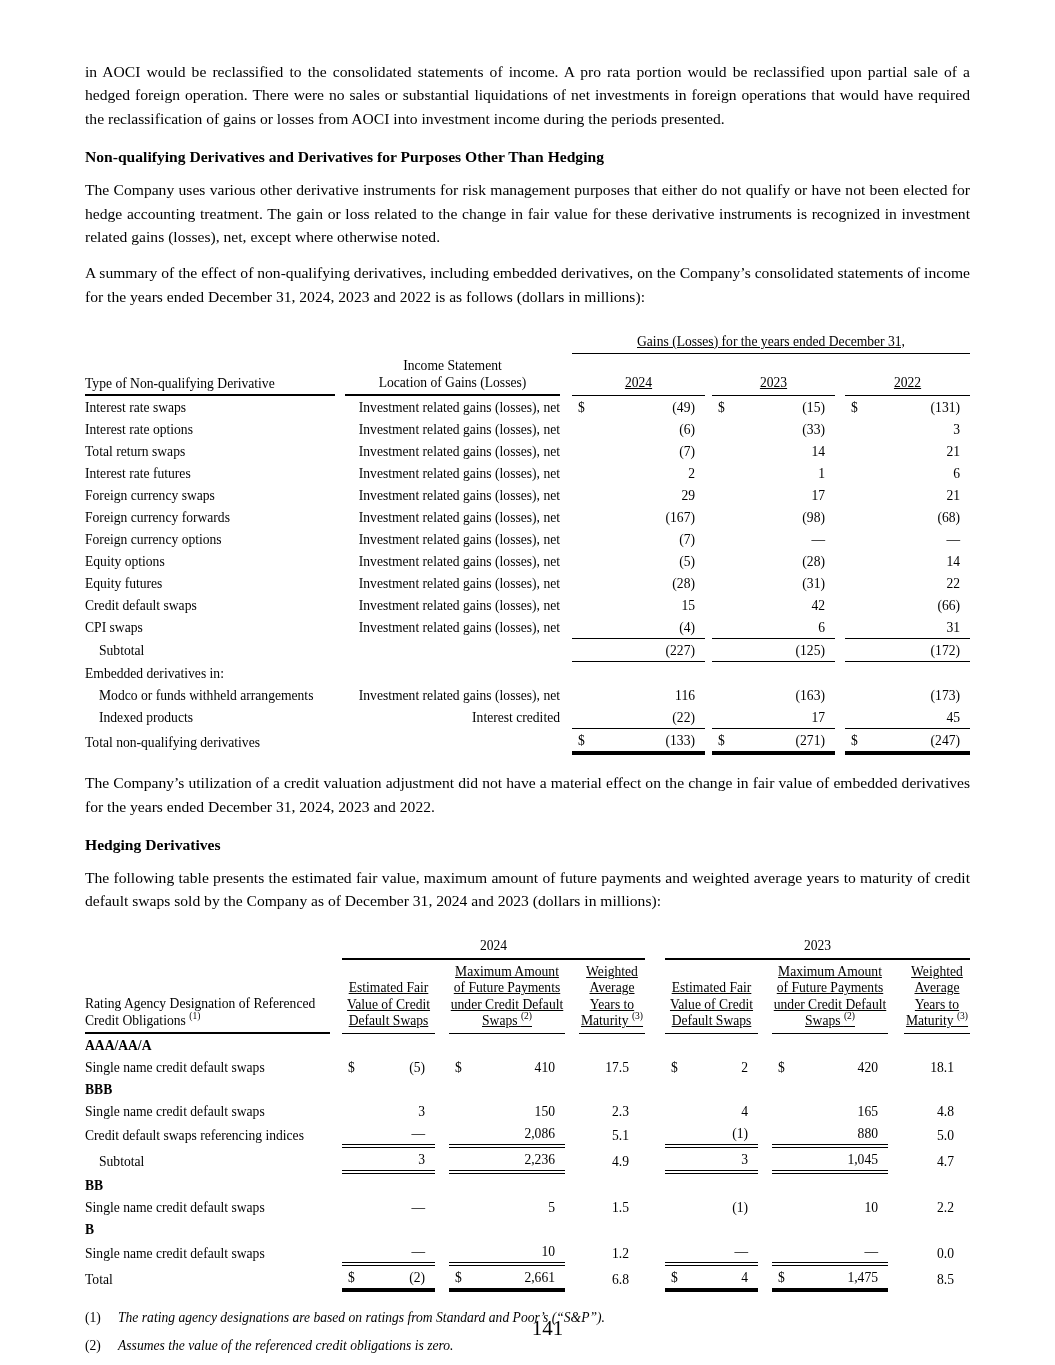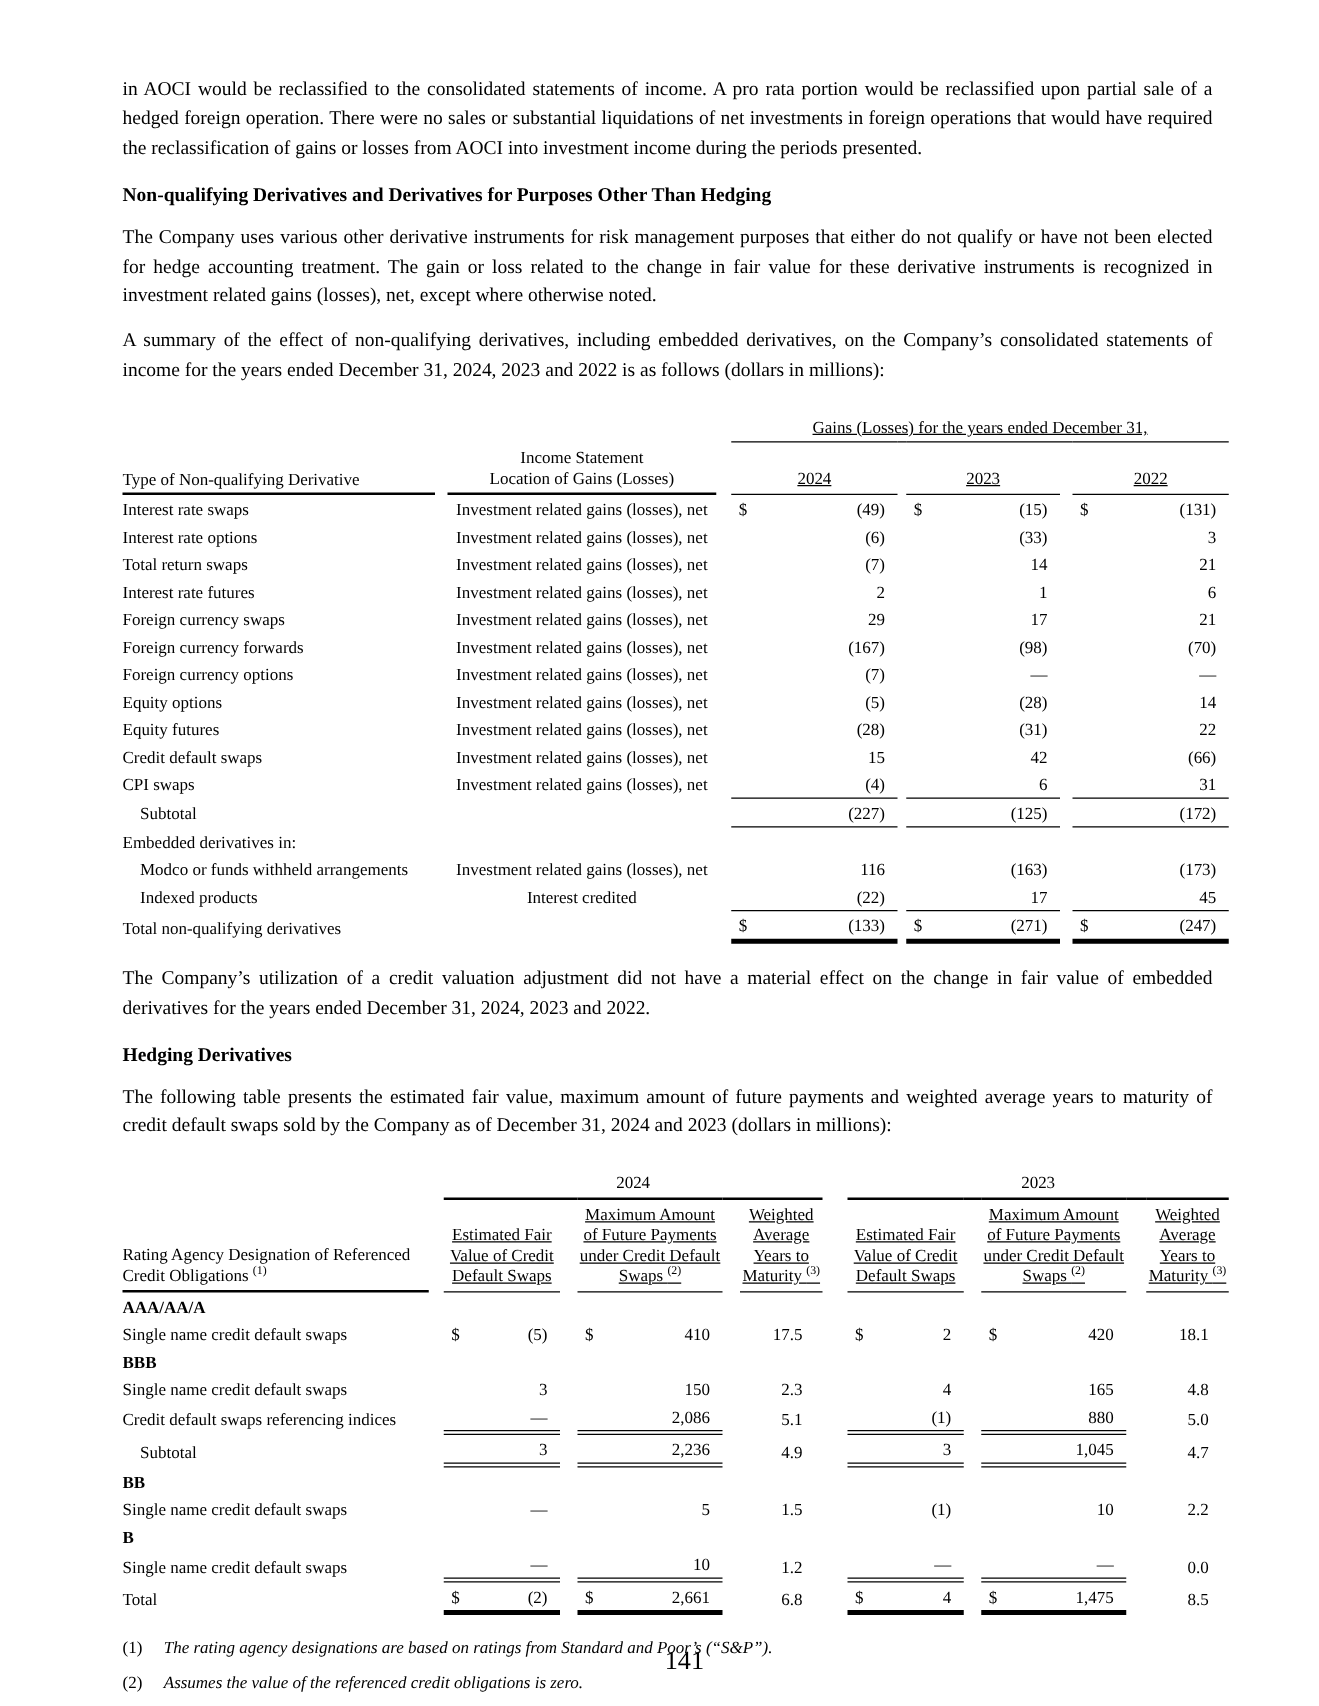--- a/index.html
+++ b/index.html
@@ -3,37 +3,36 @@
 <meta charset="utf-8">
 <style>
   html,body{margin:0;padding:0;background:#fff;}
   .sheet{
     position:relative;
     width:1055px;height:1365px;
     background:#ffffff;color:#000;
     font-family:"Liberation Serif","DejaVu Serif",serif;
     box-sizing:border-box;
     overflow:hidden;
-    padding-left:13px;
   }
   .content{padding:60px 85px 0 85px;box-sizing:border-box;}
   p.body{
     font-size:15.6px;line-height:23.4px;text-align:justify;
     margin:0 0 13px 0;
   }
   .h-bold{
     font-size:15.6px;font-weight:bold;line-height:23px;
     margin:15px 0 10px 0;
   }
   
   table{border-collapse:collapse;table-layout:fixed;width:885px;font-size:13.6px;}
   td{padding:0;vertical-align:bottom;line-height:21.5px;overflow:hidden;}
   td.lbl{text-align:left;}
   td.lbl.ind{padding-left:14px;}
-  td.loc{text-align:center;}
+  td.loc{text-align:right;}
   td.num{text-align:right;padding-right:10px;}
   td.wavg{text-align:right;padding-right:16px;}
   .cellflex{display:flex;justify-content:space-between;align-items:flex-end;}
   .dollar{padding-left:6px;}
   
   .rule-thick{border-bottom:2px solid #000;}
   .rule-thin{border-bottom:1.5px solid #000;text-decoration:underline;}
   .u1 td.r{border-bottom:1.5px solid #000;}
   .u2 td.r{border-bottom:4px double #000;}
   .utot td.r{border-bottom:4px solid #000;}
@@ -175,21 +174,21 @@
             </tr>
             <tr>
               <td class="lbl">Foreign currency forwards</td>
               <td></td>
               <td class="loc">Investment related gains (losses), net</td>
               <td></td>
               <td class="num r">(167)</td>
               <td></td>
               <td class="num r">(98)</td>
               <td></td>
-              <td class="num r">(70)</td>
+              <td class="num r">(68)</td>
             </tr>
             <tr>
               <td class="lbl">Foreign currency options</td>
               <td></td>
               <td class="loc">Investment related gains (losses), net</td>
               <td></td>
               <td class="num r">(7)</td>
               <td></td>
               <td class="num r">—</td>
               <td></td>

